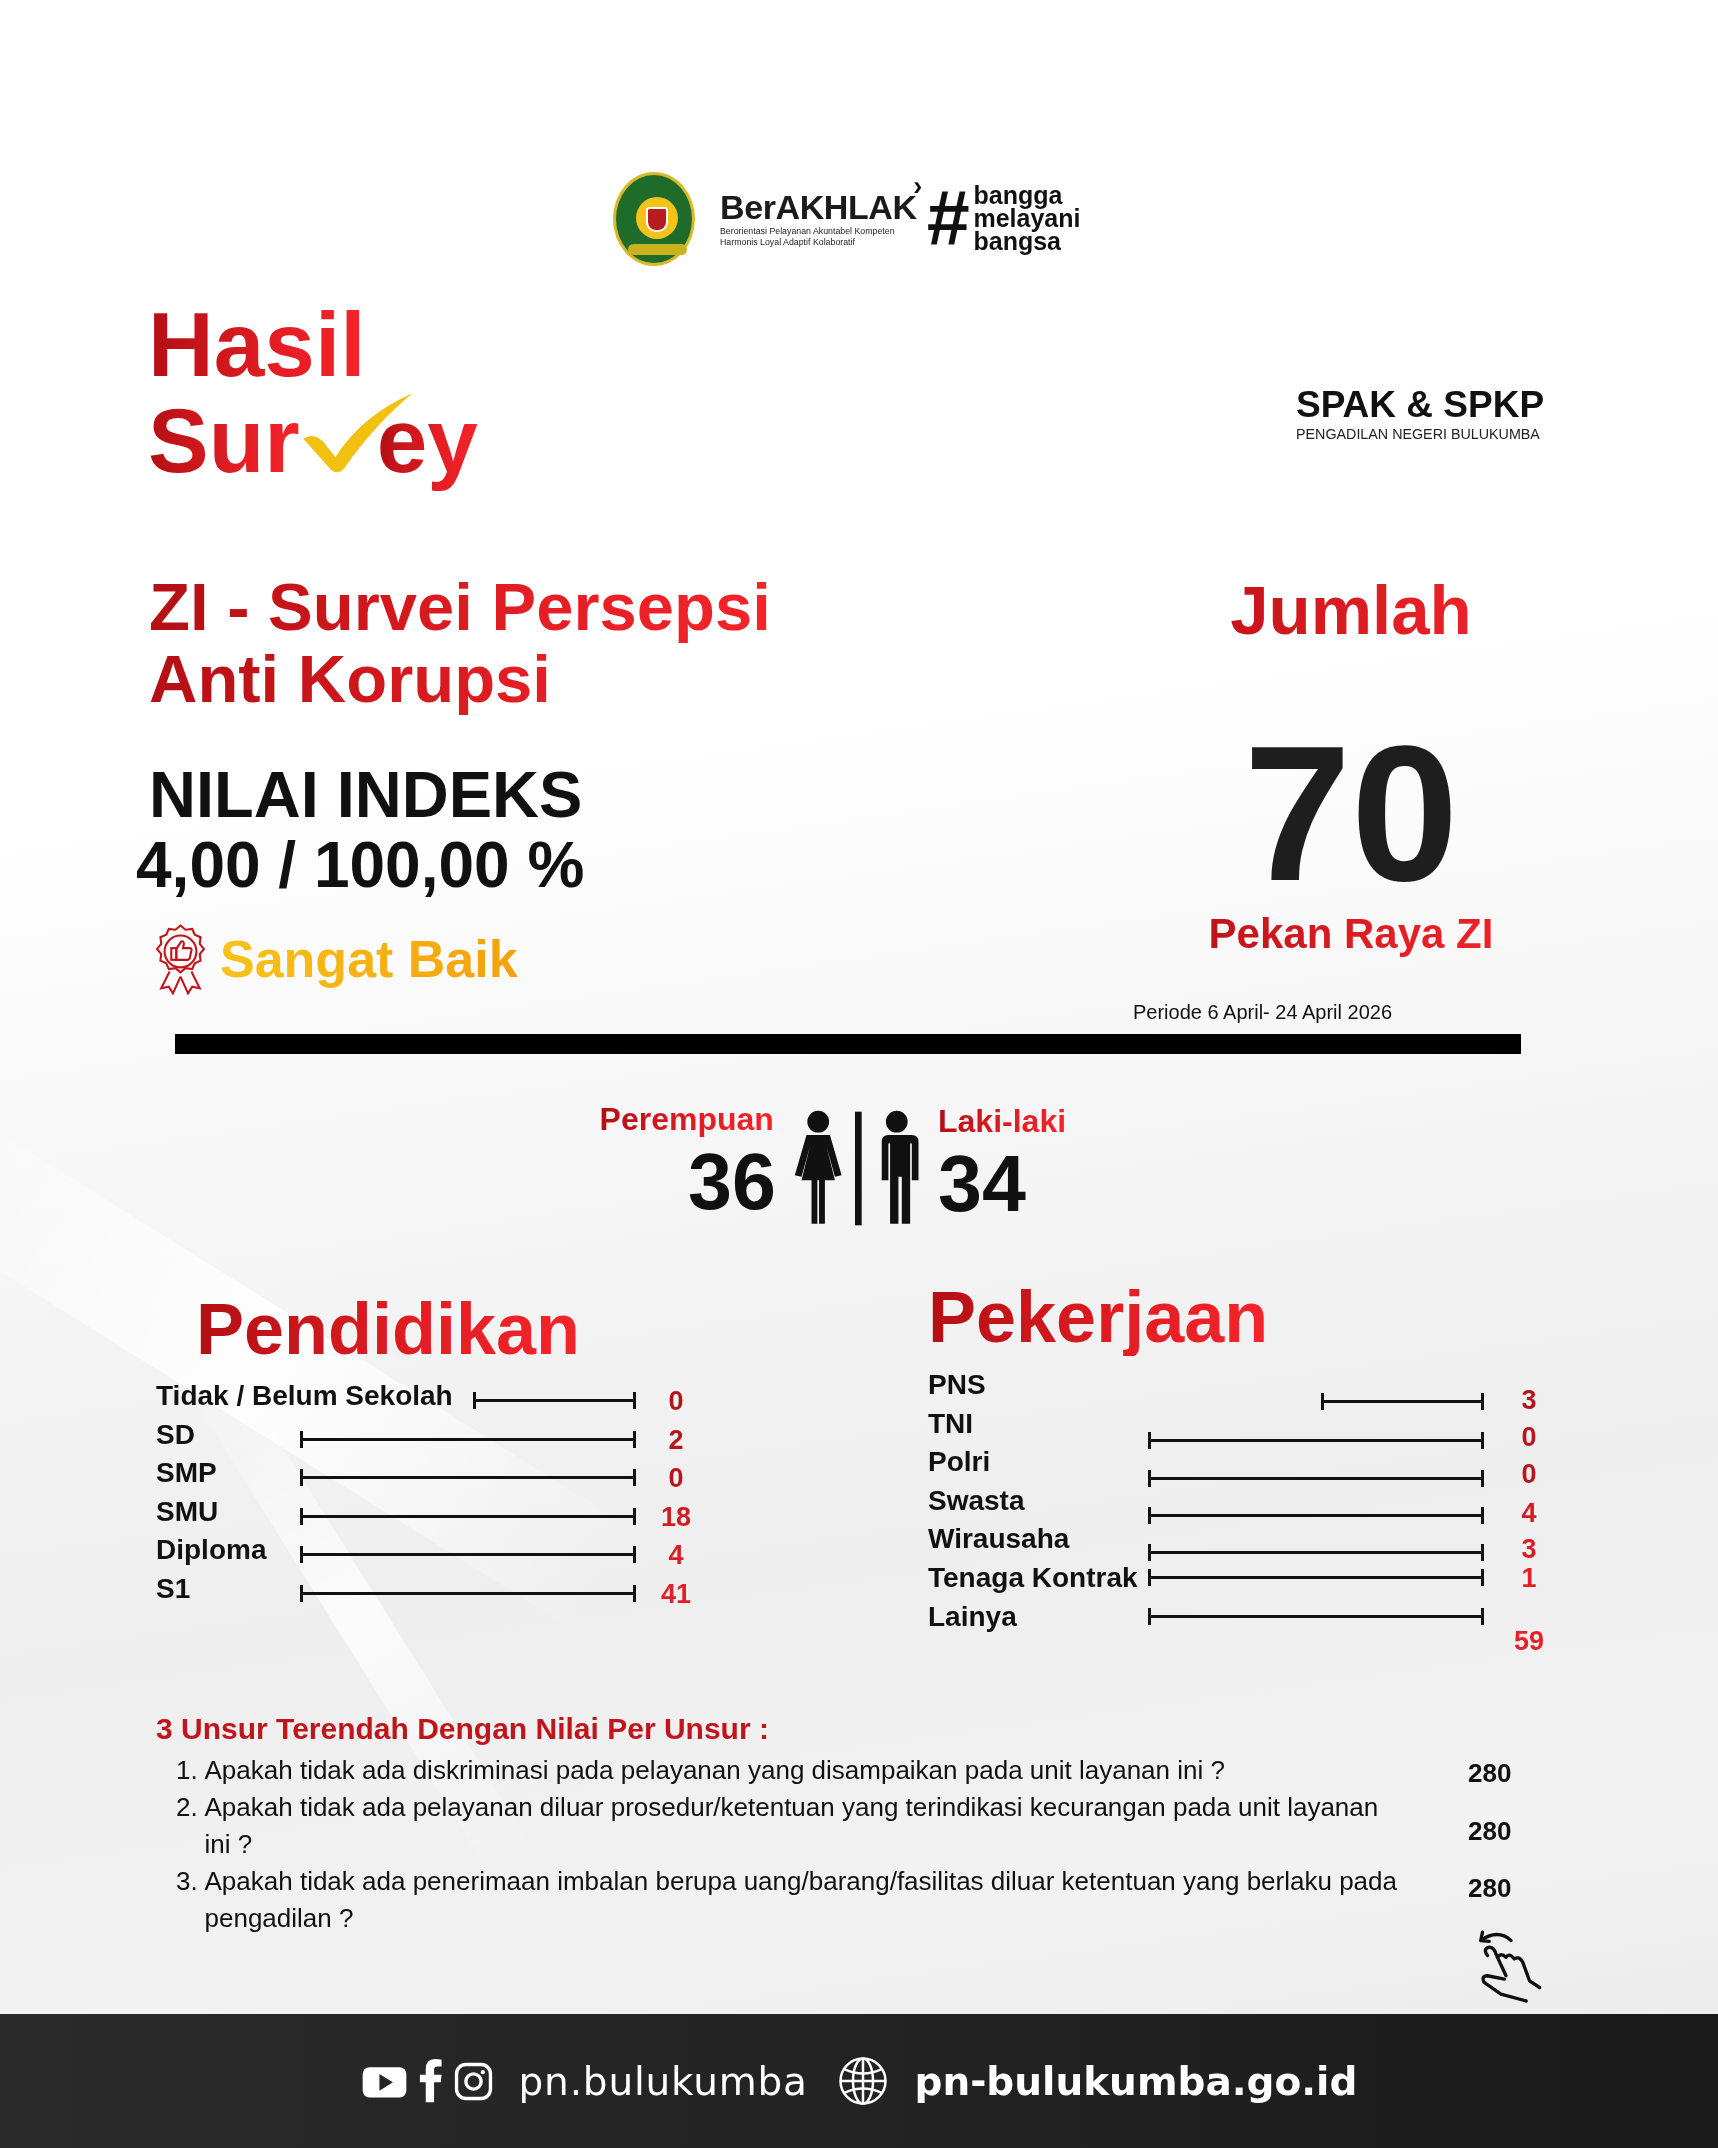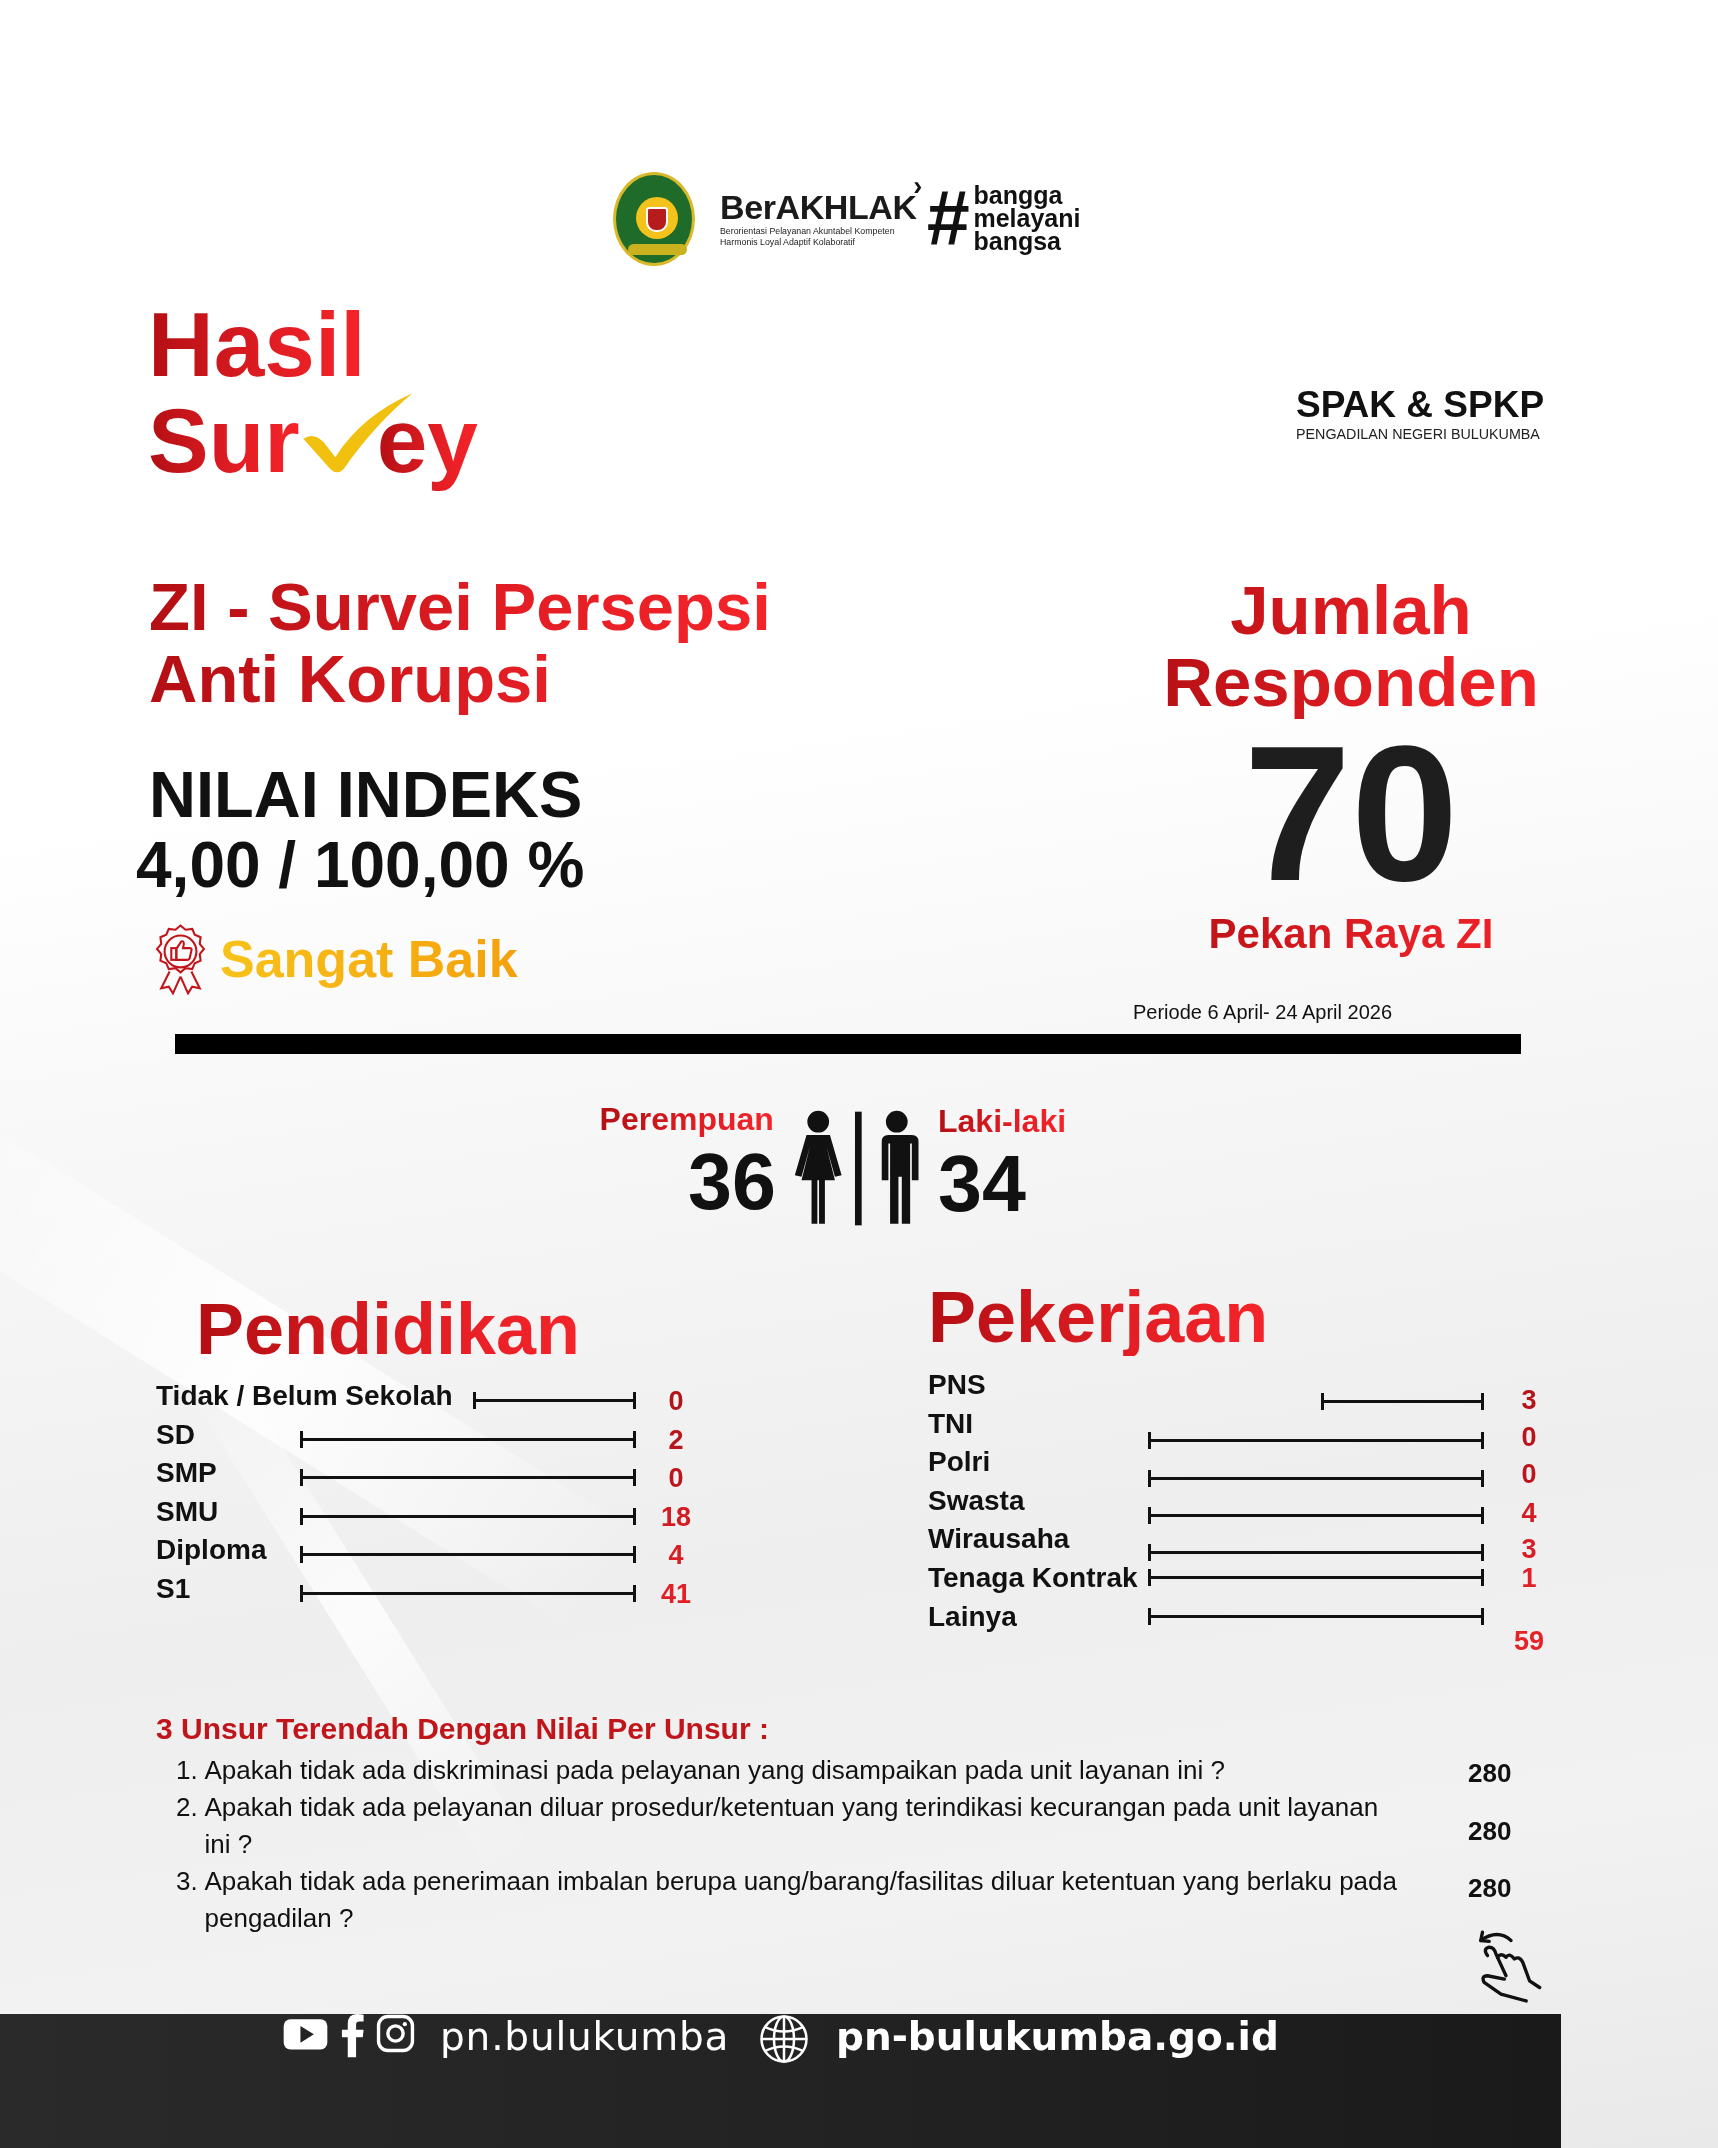--- a/index.html
+++ b/index.html
@@ -88,23 +88,23 @@
   .unsur-title { position: absolute; left: 156px; top: 1710px; font-size: 30px; font-weight: 700; line-height: 37px; color: #c0161b; }
   .unsur-list { position: absolute; left: 176px; top: 1752px; width: 1359px; }
   .u-item { position: absolute; left: 0; width: 1359px; }
   .u-item .num { position: absolute; left: 0; top: 0; font-size: 26px; color: #111; line-height: 37px; }
   .u-item .txt { position: absolute; left: 28.5px; top: 0; width: 1225px; font-size: 26px; color: #111; line-height: 37px; }
   .u-item .score { position: absolute; left: 1292px; font-size: 26px; font-weight: 700; color: #111; line-height: 37px; }
 
   .swipe { position: absolute; left: 1464px; top: 1922px; width: 84px; height: 84px; }
 
   
-  .footer { position: absolute; left: 0; top: 2014px; width: 1561px; height: 134px;
+  .footer { position: absolute; left: 0; top: 2014px; width: 1718px; height: 134px;
     background: linear-gradient(90deg, #2a2a2a 0%, #232323 50%, #1a1a1a 100%);
-    display: flex; justify-content: center; }
+    display: flex; align-items: center; justify-content: center; }
   .footer .ic { display: inline-block; margin-right: 11.7px; }
   .footer .handle { font-size: 39px; color: #fff; font-weight: 400; letter-spacing: 0.8px; margin-left: 13.4px; margin-right: 30px; font-family: "DejaVu Sans", sans-serif; }
   .footer .site { font-size: 39px; color: #fff; font-weight: 700; margin-left: 15px; font-family: "DejaVu Sans", sans-serif; }
 </style>
 </head>
 <body>
 
 <div class="bg-streak"></div>
 <div class="bg-streak2"></div>
 
@@ -156,21 +156,20 @@
       <path d="M30 31 l6-9 q3-1 3 3 l-1 5 h8 q3 0 2 3 l-2 9 q-1 2-3 2 h-13z"></path>
       <path d="M22 58 l-10 20 9-2 5 8 9-20"></path>
       <path d="M48 58 l10 20 -9-2 -5 8 -9-20"></path>
     </g>
   </svg>
   <span class="label">Sangat Baik</span>
 </div>
 
 <div class="jumlah">
   <div class="red-grad">Jumlah</div>
-  <div class="red-grad">Responden</div>
 </div>
 <div class="count">70</div>
 <div class="pekan red-grad">Pekan Raya ZI</div>
 <div class="periode">Periode 6 April- 24 April 2026</div>
 
 <div class="divider"></div>
 
 <div class="gender">
   <div class="g-label-f red-grad">Perempuan</div>
   <div class="g-num-f">36</div>

